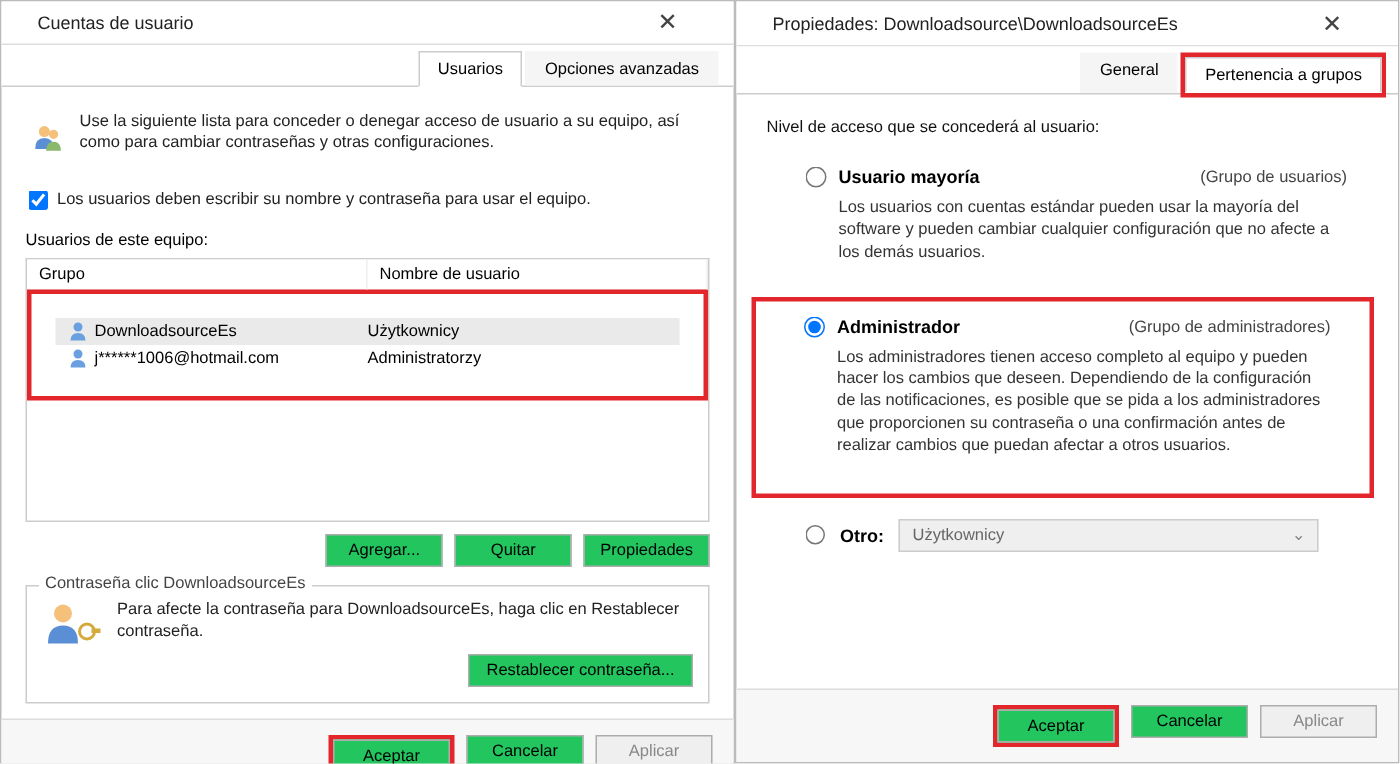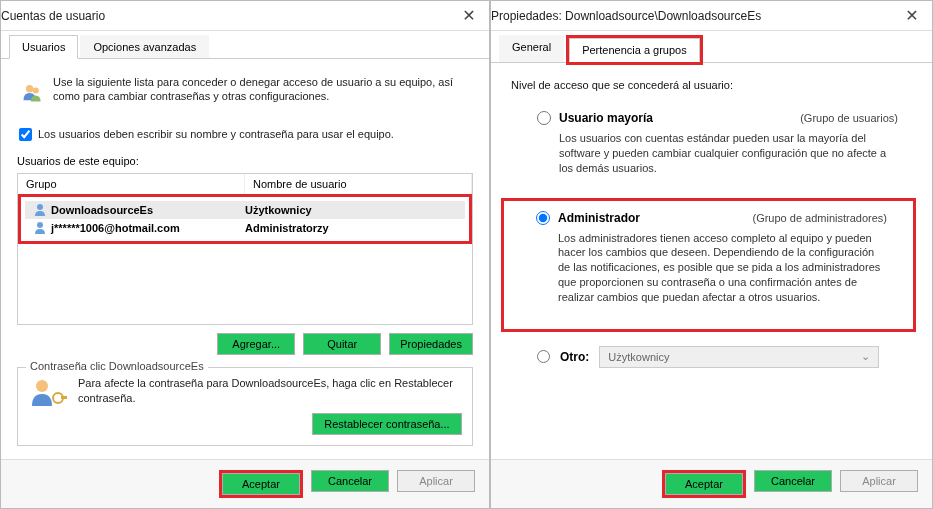--- a/index.html
+++ b/index.html
@@ -1,40 +1,40 @@
 <!DOCTYPE html>
 <html><head>
   <meta charset="utf-8">
   <style>
     * { margin: 0; padding: 0; box-sizing: border-box; font-family: "Segoe UI", Tahoma, sans-serif; font-size: 11px; }
     body { display: flex; width: 933px; height: 509px; background: #e8e8e8; }
     .window { background: #fff; border: 1px solid #bbb; display: flex; flex-direction: column; }
     .w1 { width: 490px; height: 509px; }
     .w2 { width: 443px; height: 509px; }
-    .titlebar { display: flex; align-items: center; height: 30px; padding: 0 0; background: #fff; border-bottom: 1px solid #ddd; }
+    .titlebar { display: flex; align-items: center; height: 30px; padding: 0 24px; background: #fff; border-bottom: 1px solid #ddd; }
     .titlebar .title { flex: 1; font-size: 12px; color: #222; }
     .close-btn { width: 40px; height: 28px; display: flex; align-items: center; justify-content: center; cursor: pointer; font-size: 16px; color: #444; }
-    .tabs { display: flex; border-bottom: 1px solid #ccc; padding: 4px 8px 0 8px; background: #fff; }
+    .tabs { display: flex; border-bottom: 1px solid #ccc; padding: 4px 8px 0 8px; background: #fff; justify-content: flex-end; }
     .tab { padding: 5px 12px; border: 1px solid transparent; border-bottom: none; cursor: pointer; background: #f5f5f5; margin-right: 2px; font-size: 11px; }
     .tab.active { background: #fff; border-color: #ccc; border-bottom: 1px solid #fff; margin-bottom: -1px; }
     .content { flex: 1; padding: 10px 16px; display: flex; flex-direction: column; }
     .intro { display: flex; gap: 10px; padding: 6px 4px 12px 4px; }
     .intro-text { font-size: 11px; color: #222; line-height: 1.3; }
     .checkbox-row { display: flex; align-items: flex-start; gap: 6px; padding: 4px 2px 10px 2px; }
     .checkbox-row input { margin-top: 1px; }
     .label-line { font-size: 11px; color: #222; line-height: 1.3; }
     .list-header { padding: 4px 0 6px 0; font-size: 11px; }
     .user-table { border: 1px solid #ccc; }
     .th-row { display: flex; background: #fff; border-bottom: 1px solid #ddd; }
     .th { flex: 1; padding: 4px 8px; font-size: 11px; border-right: 1px solid #eee; }
     .row { display: flex; padding: 2px 8px; align-items: center; }
     .row.selected { background: #eaeaea; }
     .row .cell { flex: 1; font-size: 11px; display: flex; align-items: center; gap: 4px; }
     .user-icon { width: 14px; height: 14px; flex-shrink: 0; }
-    .highlight-red-thin { border: 3px solid #e3262b; padding: 4px; margin-top: -1px; font-weight: bold; }
+    .highlight-red-thin { border: 3px solid #e3262b; padding: 16px; margin-top: -1px; }
     .btn-row { display: flex; justify-content: flex-end; gap: 8px; padding: 8px 0; }
     .btn { min-width: 78px; height: 22px; border: 1px solid #adadad; background: #22c55e; cursor: pointer; font-size: 11px; padding: 0 10px; }
     .btn.disabled { color: #888; background: #efefef; cursor: default; }
     .password-group { border: 1px solid #ccc; padding: 8px 10px 10px 10px; margin-top: 4px; position: relative; }
     .group-title { position: absolute; top: -8px; left: 8px; background: #fff; padding: 0 4px; font-size: 11px; color: #444; }
     .pw-body { display: flex; gap: 10px; }
     .pw-icon { width: 40px; height: 34px; flex-shrink: 0; }
     .footer { display: flex; justify-content: flex-end; gap: 8px; padding: 10px 14px; border-top: 1px solid #ddd; background: #f7f7f7; }
     .highlight-wrap { border: 3px solid #e3262b; padding: 0; display: inline-block; }
     .highlight-wrap .btn { margin: 0; }

